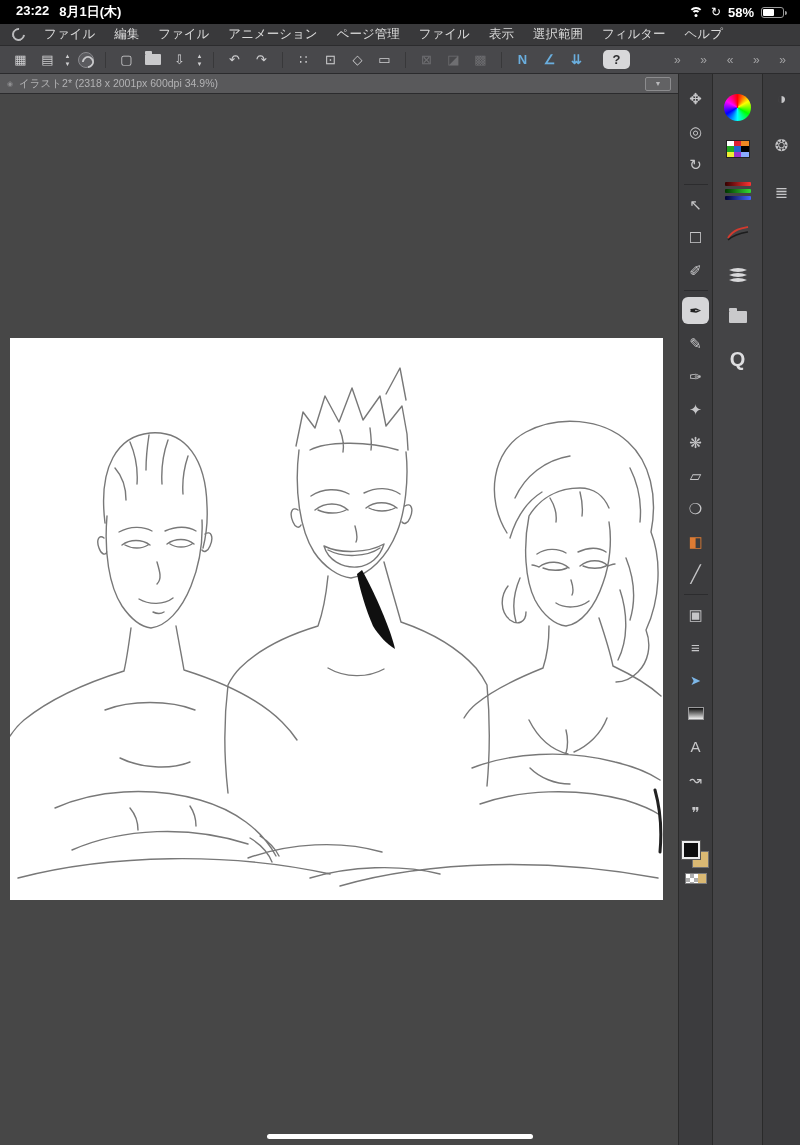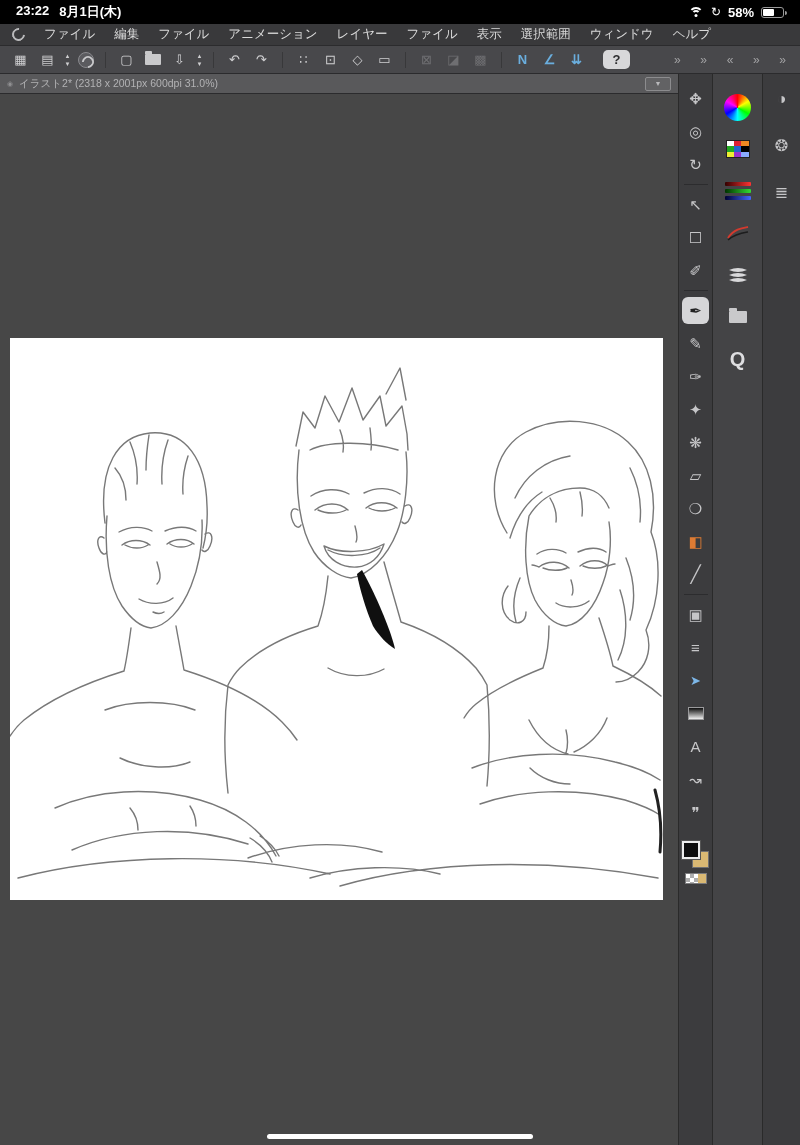--- a/index.html
+++ b/index.html
@@ -147,25 +147,25 @@
         </span>
     </div>
   </div>
 
   <div class="menu-bar">
     <span class="app-logo"></span>
     <span class="menu-item">ファイル</span>
     <span class="menu-item">編集</span>
     <span class="menu-item">ファイル</span>
     <span class="menu-item">アニメーション</span>
-    <span class="menu-item">レイヤー</span>
+    <span class="menu-item">ページ管理</span>
     <span class="menu-item">ファイル</span>
     <span class="menu-item">表示</span>
     <span class="menu-item">選択範囲</span>
-    <span class="menu-item">ウィンドウ</span>
+    <span class="menu-item">フィルター</span>
     <span class="menu-item">ヘルプ</span>
   </div>
 
   <div class="command-bar">
     <span class="ibtn">▦</span>
     <span class="ibtn">▤</span>
     <span class="stepper">
       <span>▲</span>
       <span>▼</span>
     </span>
@@ -201,21 +201,21 @@
       <span>«</span>
       <span>»</span>
       <span>»</span>
     </span>
   </div>
 
   <div class="workspace">
     <div class="main-col">
       <div class="doc-tab-bar">
         <span class="doc-bullet">◉</span>
-        <span>イラスト2* (2318 x 2001px 600dpi 31.0%)</span>
+        <span>イラスト2* (2318 x 2001px 600dpi 34.9%)</span>
         <span class="tab-dd">▼</span>
       </div>
       <div class="canvas-area">
         <div class="canvas">
           <svg viewBox="0 0 653 562">
             <g stroke="#787878" stroke-width="1.4" fill="none" stroke-linecap="round" stroke-linejoin="round">
 
               <path d="M95,185C88,128 108,98 140,95C176,92 196,122 197,168C198,186 196,198 193,210 M139,97C137,110 136,122 136,132 M120,104C126,118 128,132 127,146 M158,102C153,116 151,130 152,146 M105,130C112,138 116,150 116,162 M178,118C174,130 172,142 173,156 M97,178C94,214 99,248 112,268C121,281 131,289 141,290C156,288 171,273 181,248C189,228 193,204 192,182 M94,200C89,196 86,202 89,210C91,216 95,218 97,214 M195,196C201,192 204,199 200,208C198,213 194,215 192,212"></path>
               <path d="M109,194C120,188 133,188 142,193 M155,193C166,188 178,188 186,193 M112,207C120,201 132,201 140,207 M115,207C122,211 132,211 138,207 M157,206C165,200 177,200 184,206 M160,206C166,210 176,210 182,206 M147,224C150,234 152,241 147,246 M129,261C139,267 154,267 163,260 M143,274C147,276 151,276 154,274"></path>
               <path d="M121,290C119,305 117,320 114,333 M166,288C169,305 172,320 174,332 M114,333C85,342 45,357 14,382C8,387 4,392 0,398 M174,332C212,344 248,360 272,384C278,390 283,396 287,402 M95,372C120,362 160,362 185,372 M110,420C130,430 160,432 180,424"></path>

